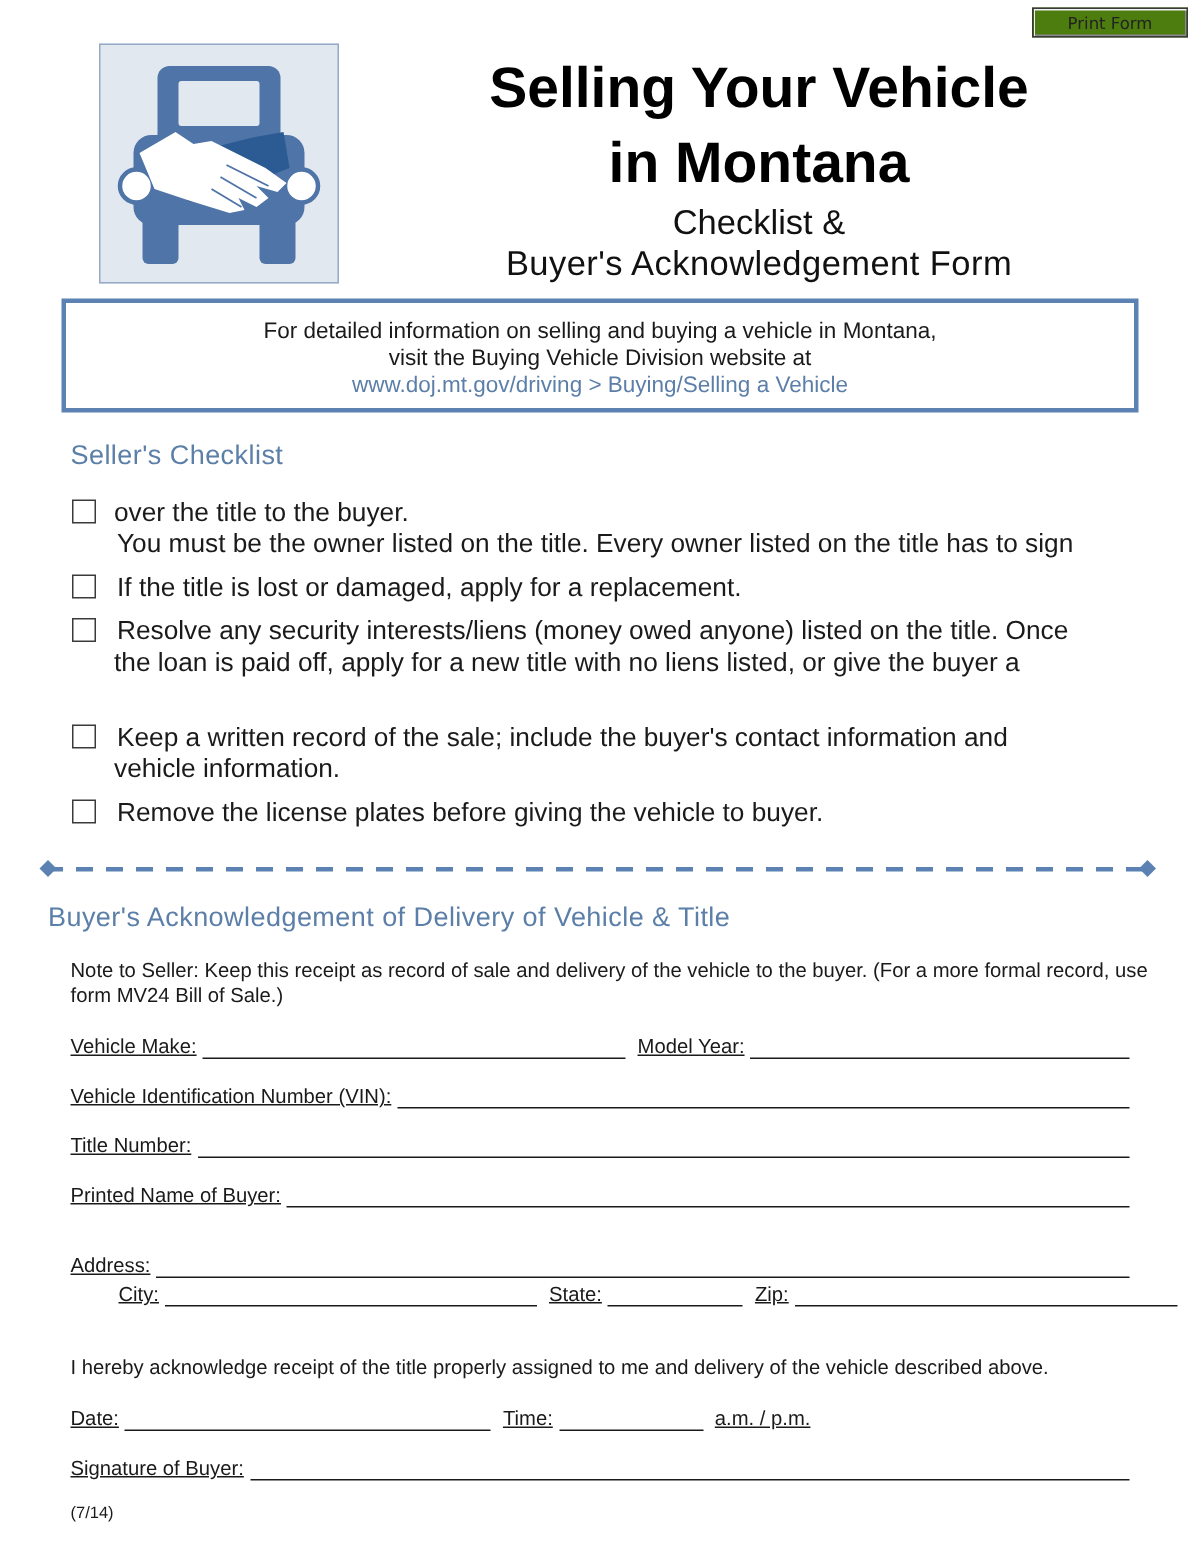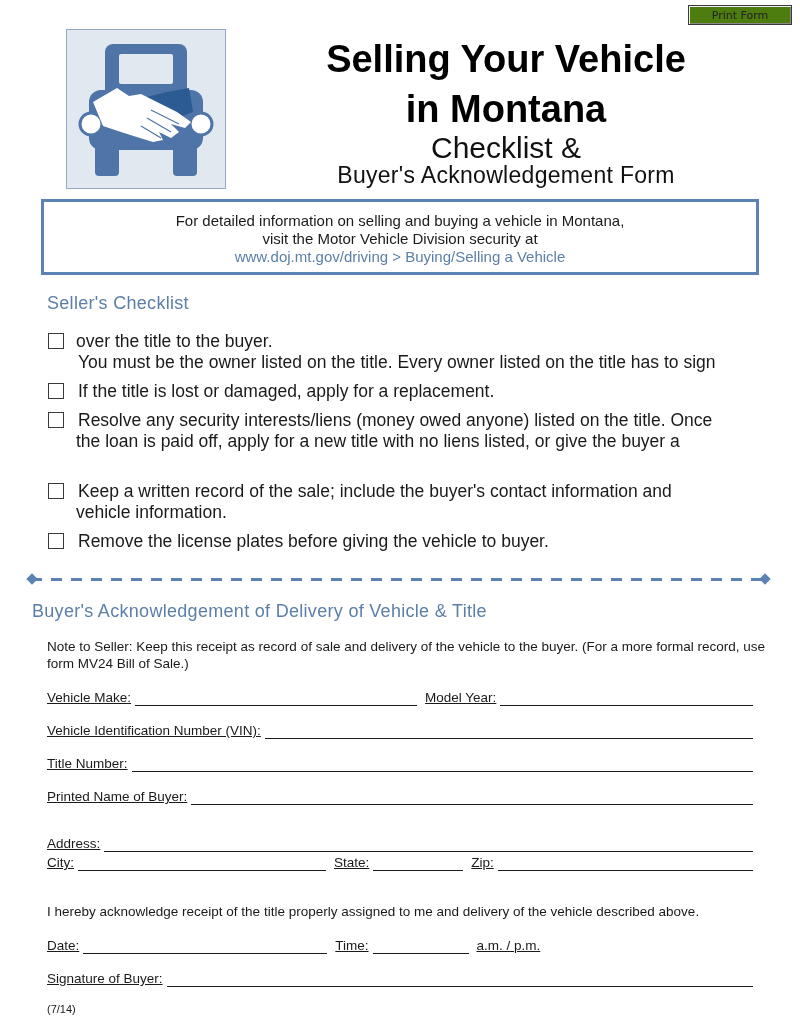--- a/index.html
+++ b/index.html
@@ -30,21 +30,21 @@
   .title-1 {
     left: 280px; top: 36px; width: 452px; text-align: center;
     font-size: 38px; font-weight: bold; color: #000; line-height: 46px;
   }
   .title-2 {
     left: 280px; top: 86px; width: 452px; text-align: center;
     font-size: 38px; font-weight: bold; color: #000; line-height: 46px;
   }
   .subtitle-1 {
     left: 280px; top: 134px; width: 452px; text-align: center;
-    font-size: 30px; color: #111; line-height: 28px;
+    font-size: 23px; color: #111; line-height: 28px;
   }
   .subtitle-2 {
     left: 280px; top: 161px; width: 452px; text-align: center;
     font-size: 23px; color: #111; line-height: 28px; letter-spacing: 0.3px;
   }
 
   
   .info-box {
     left: 41px; top: 199px; width: 718px; height: 76px;
     border: 3px solid #5c82b4; box-sizing: border-box;
@@ -120,21 +120,21 @@
   </svg>
 </div>
 
 <div class="abs title-1">Selling Your Vehicle</div>
 <div class="abs title-2">in Montana</div>
 <div class="abs subtitle-1">Checklist &amp;</div>
 <div class="abs subtitle-2">Buyer's Acknowledgement Form</div>
 
 <div class="abs info-box">
   <span class="line">For detailed information on selling and buying a vehicle in Montana,</span>
-  <span class="line">visit the Motor Vehicle Division security at</span>
+  <span class="line">visit the Buying Vehicle Division website at</span>
   <span class="link">www.doj.mt.gov/driving &gt; Buying/Selling a Vehicle</span>
 </div>
 
 <div class="abs section-heading" style="left:47px; top:293px;">Seller's Checklist</div>
 
 <div class="abs check-item" style="top:331px;">
   <span class="box"></span>
   <span class="text wrap">over the title to the buyer.</span>
   <span class="text">You must be the owner listed on the title. Every owner listed on the title has to sign</span>
 </div>
@@ -189,21 +189,21 @@
 <div class="abs form-row" style="top:785px;">
   <span class="lbl">Printed Name of Buyer:</span>
   <input class="field grow" value="" style="">
 </div>
 
 <div class="abs form-row" style="top:832px;">
   <span class="lbl">Address:</span>
   <input class="field grow" value="" style="">
 </div>
 
-<div class="abs form-row" style="top:851px;">
+<div class="abs form-row" style="top:851px;margin-left:32px;">
   <span class="lbl">City:</span>
   <input class="field" style="width: 248px;" value="">
   <span class="lbl">State:</span>
   <input class="field" style="width: 90px;" value="">
   <span class="lbl">Zip:</span>
   <input class="field grow" value="" style="">
 </div>
 
 <div class="abs ack">I hereby acknowledge receipt of the title properly assigned to me and delivery of the vehicle described above.</div>
 

